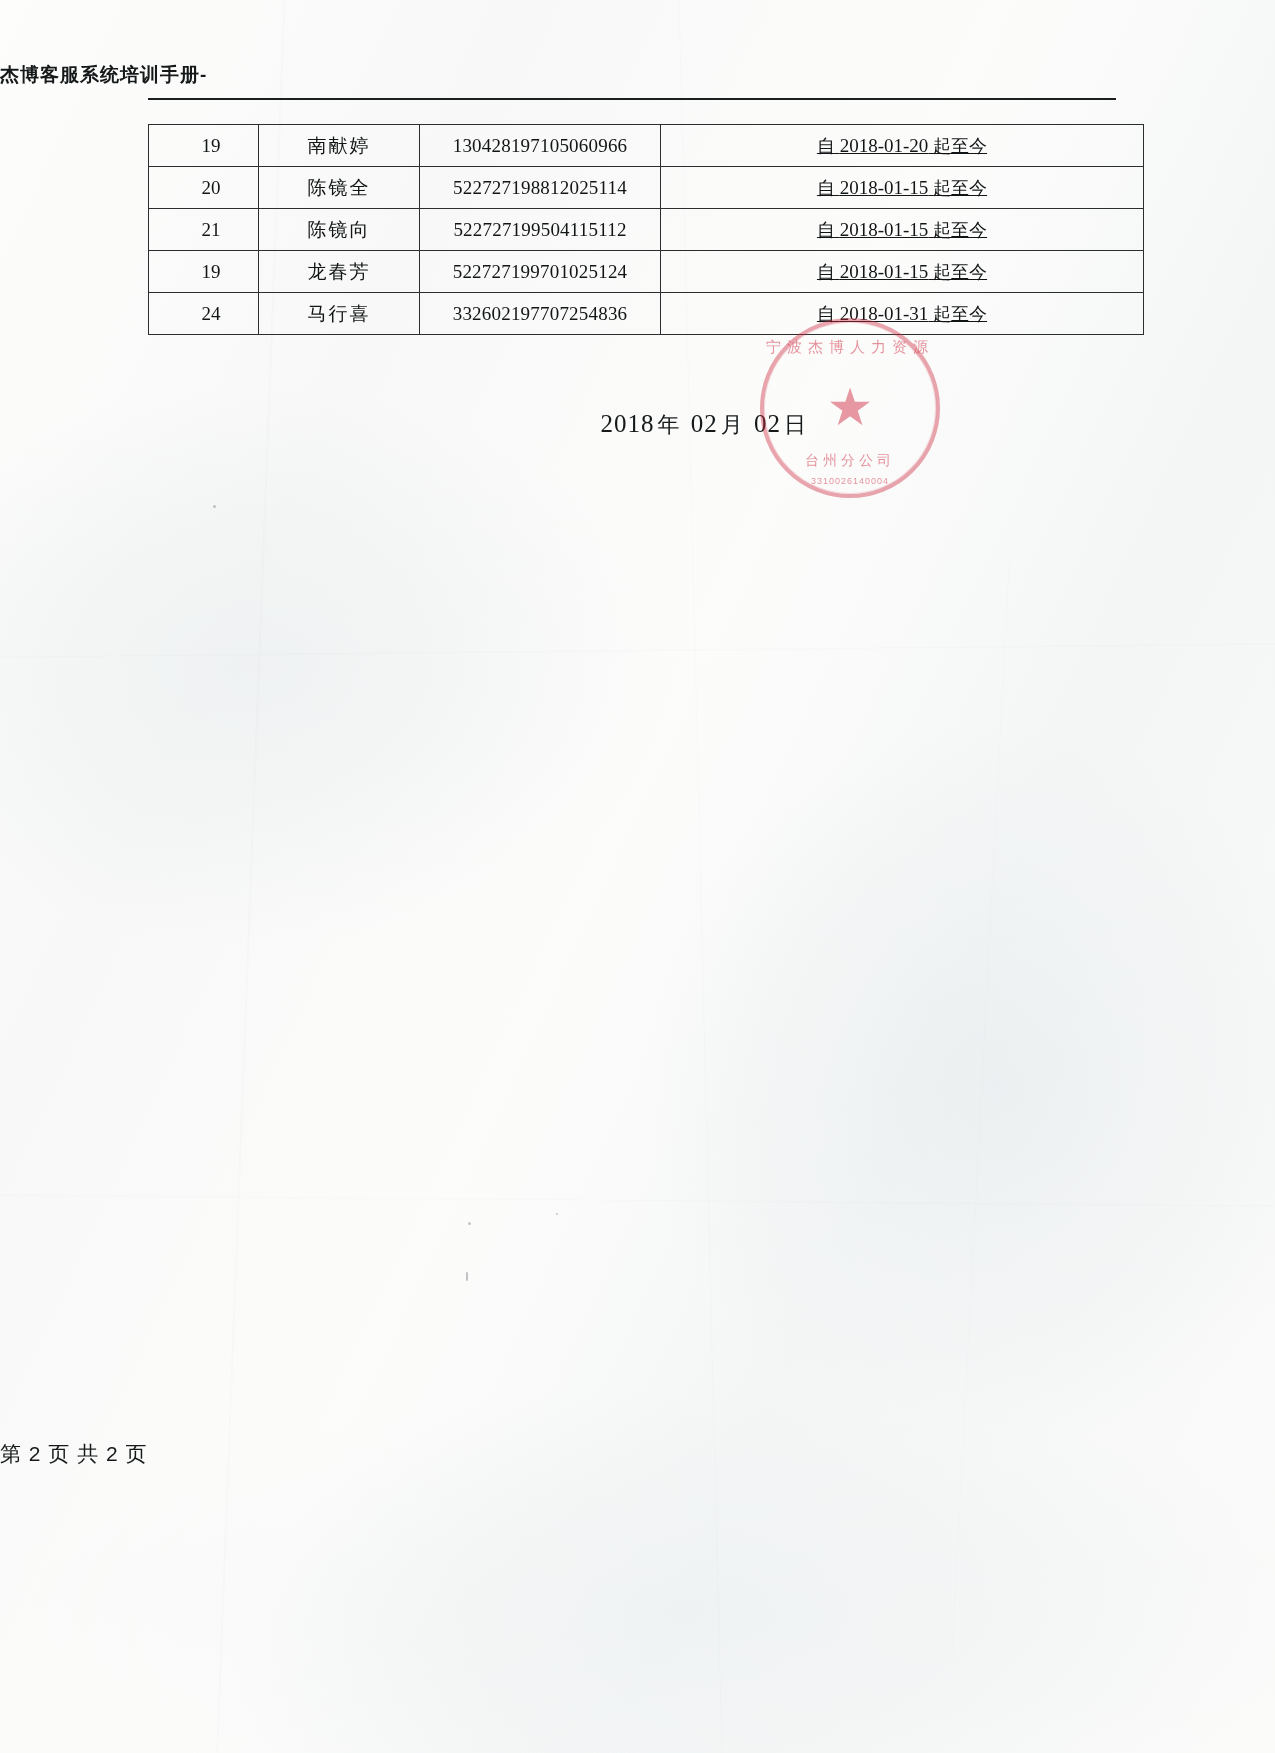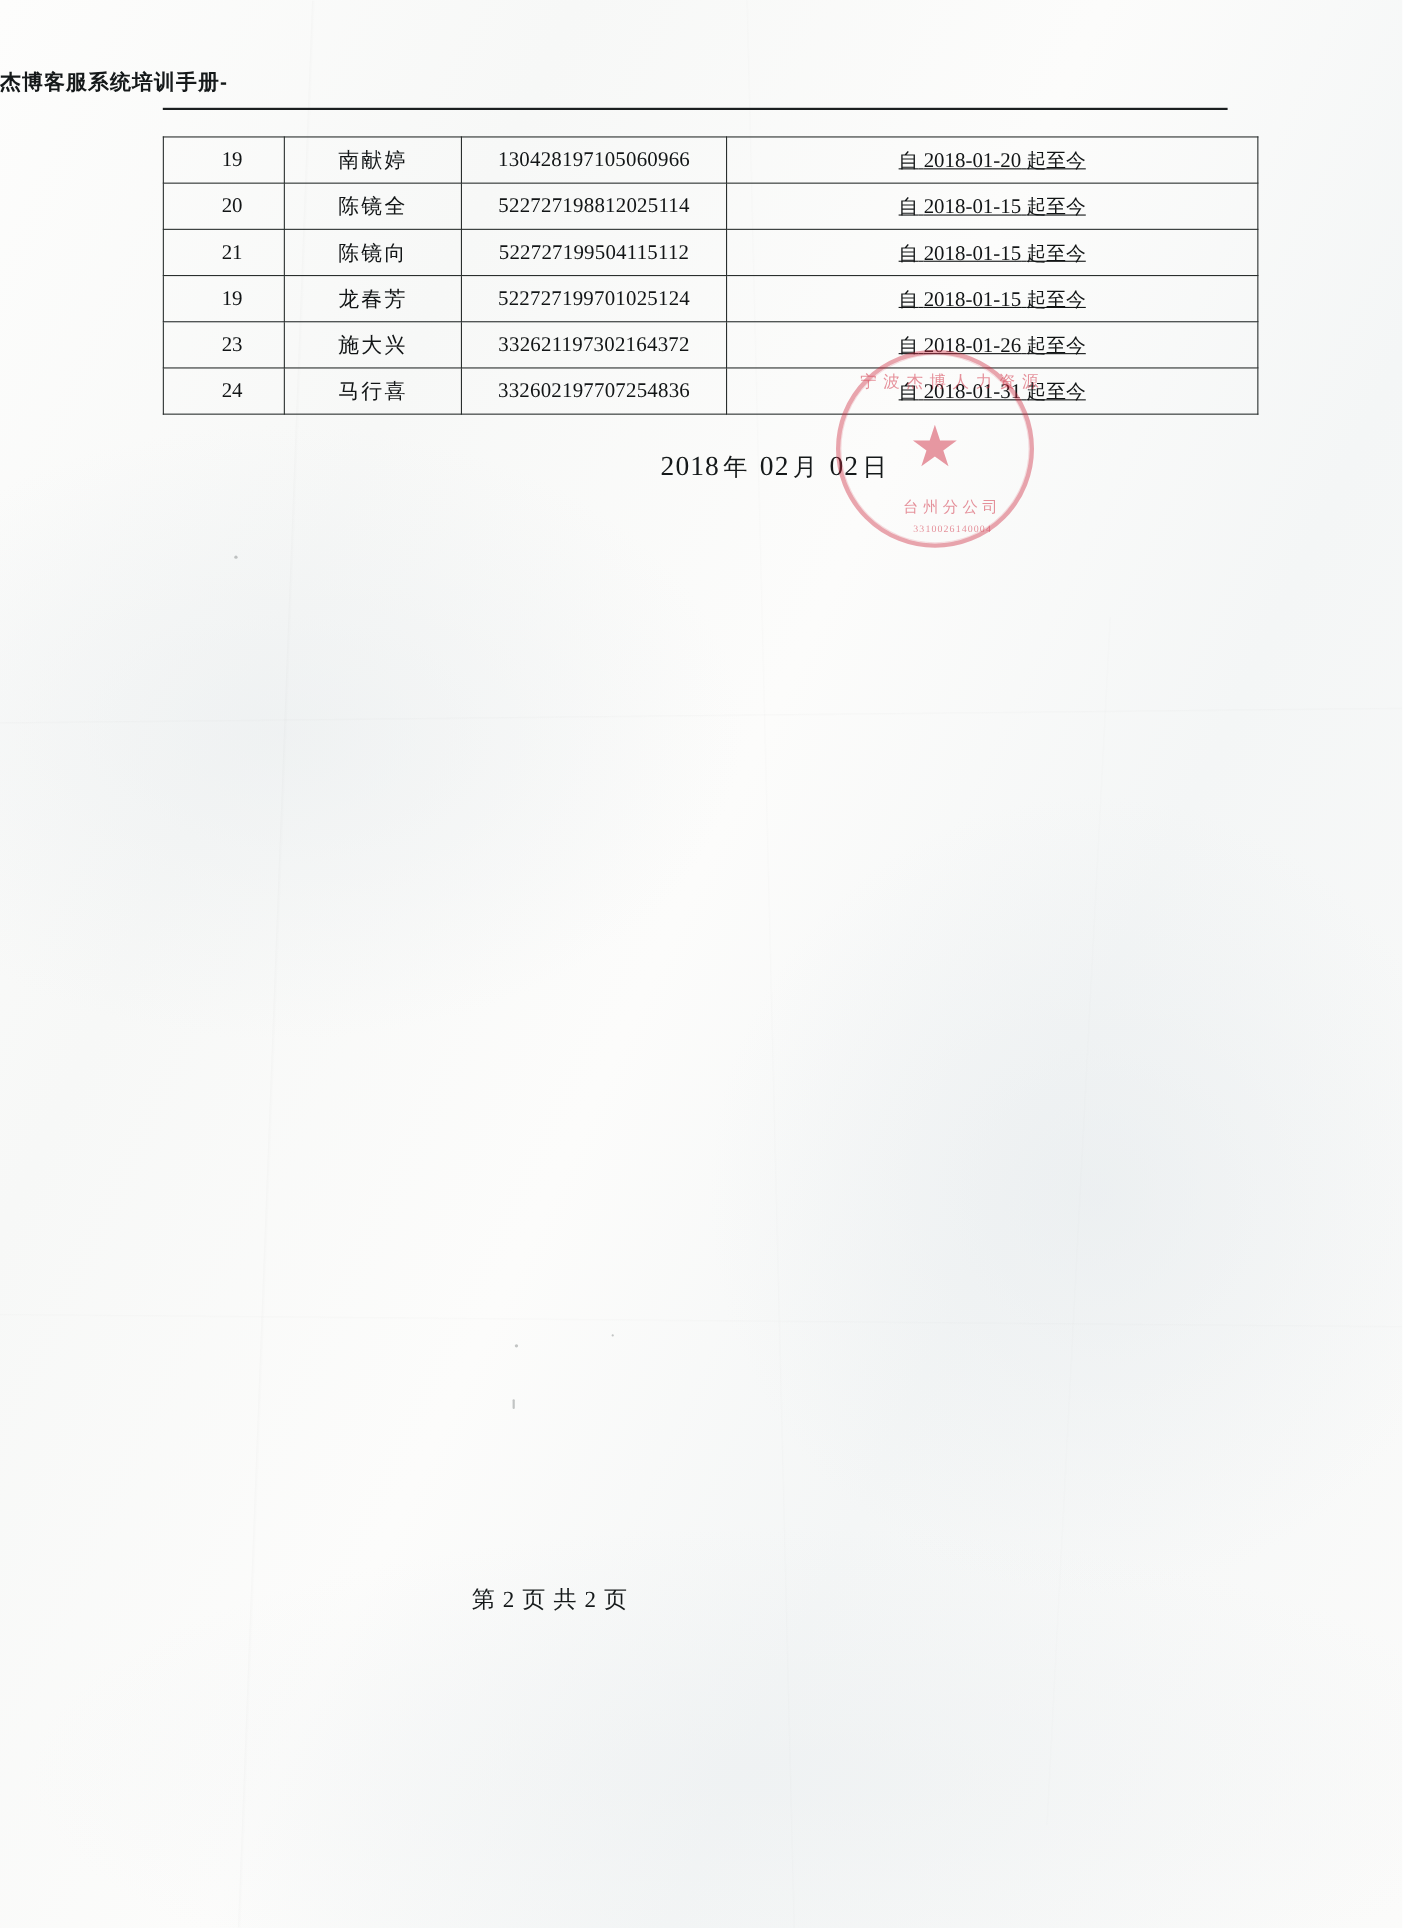--- a/index.html
+++ b/index.html
@@ -134,34 +134,33 @@
     font-size: 52px;
     line-height: 52px;
     color: rgba(206,40,62,0.58);
   }
   .seal .arc-top, .seal .arc-bottom, .seal .seal-code {
     position: absolute;
     left: 0;
     width: 100%;
     text-align: center;
     color: rgba(206,40,62,0.62);
-    font-family: Liberation Serif, serif;
-    margin-left: 16px;
+    font-family: Liberation Sans, sans-serif;
   }
   .seal .arc-top { top: 16px; font-size: 15px; letter-spacing: 6px; }
   .seal .arc-bottom { bottom: 24px; font-size: 14px; letter-spacing: 4px; }
   .seal .seal-code { bottom: 8px; font-size: 9px; letter-spacing: 1px; }
 
   .footer {
     position: absolute;
     left: 0;
     top: 1440px;
     width: 1000px;
-    text-align: center;
-    font-family: Liberation Serif, serif;
+    text-align: left;
+    font-family: Liberation Sans, sans-serif;
     font-size: 21px;
     color: #15191a;
     letter-spacing: 1px;
   }
 
   .speck { position: absolute; background: rgba(90,95,95,0.35); border-radius: 50%; }
   .s1 { left: 213px; top: 505px; width: 3px; height: 3px; }
   .s2 { left: 468px; top: 1222px; width: 3px; height: 3px; }
   .s3 { left: 556px; top: 1213px; width: 2px; height: 2px; }
   .s4 { left: 466px; top: 1272px; width: 2px; height: 9px; border-radius: 1px; }
@@ -210,26 +209,20 @@
           <td class="col-period"><span class="cn">自</span> <span>2018-01-15</span> <span class="cn">起至今</span></td>
         </tr>
 
         <tr>
           <td class="col-idx">19</td>
           <td class="col-name">龙春芳</td>
           <td class="col-id">522727199701025124</td>
           <td class="col-period"><span class="cn">自</span> <span>2018-01-15</span> <span class="cn">起至今</span></td>
         </tr>
 
-        <tr>
-          <td class="col-idx">23</td>
-          <td class="col-name">施大兴</td>
-          <td class="col-id">332621197302164372</td>
-          <td class="col-period"><span class="cn">自</span> <span>2018-01-26</span> <span class="cn">起至今</span></td>
-        </tr>
 
         <tr>
           <td class="col-idx">24</td>
           <td class="col-name">马行喜</td>
           <td class="col-id">332602197707254836</td>
           <td class="col-period"><span class="cn">自</span> <span>2018-01-31</span> <span class="cn">起至今</span></td>
         </tr>
 
       </tbody>
     </table>

